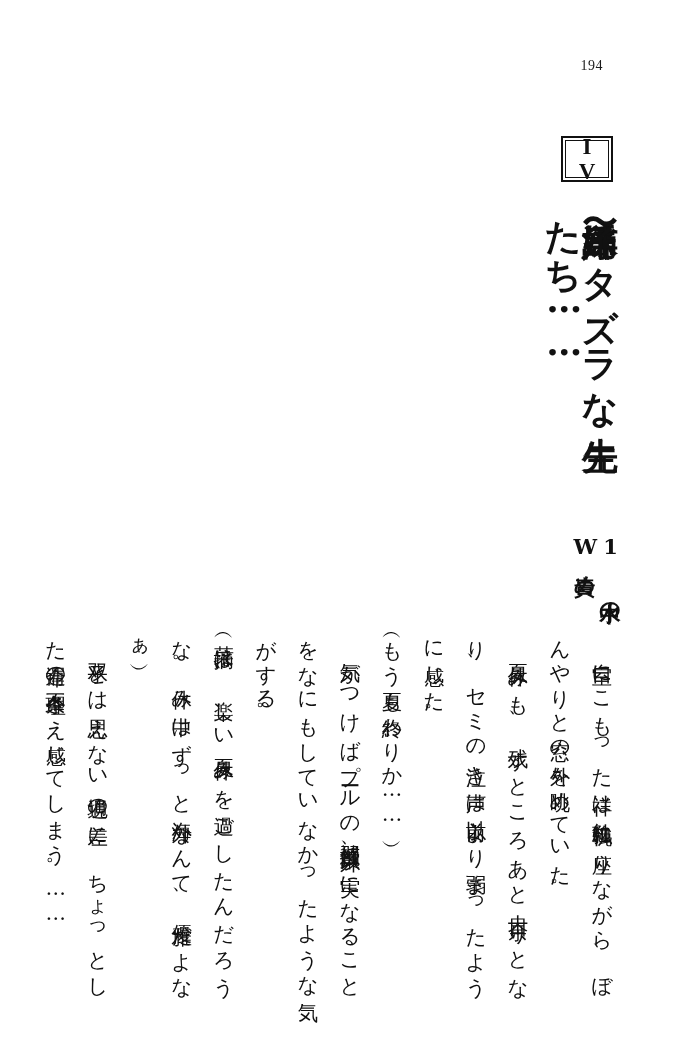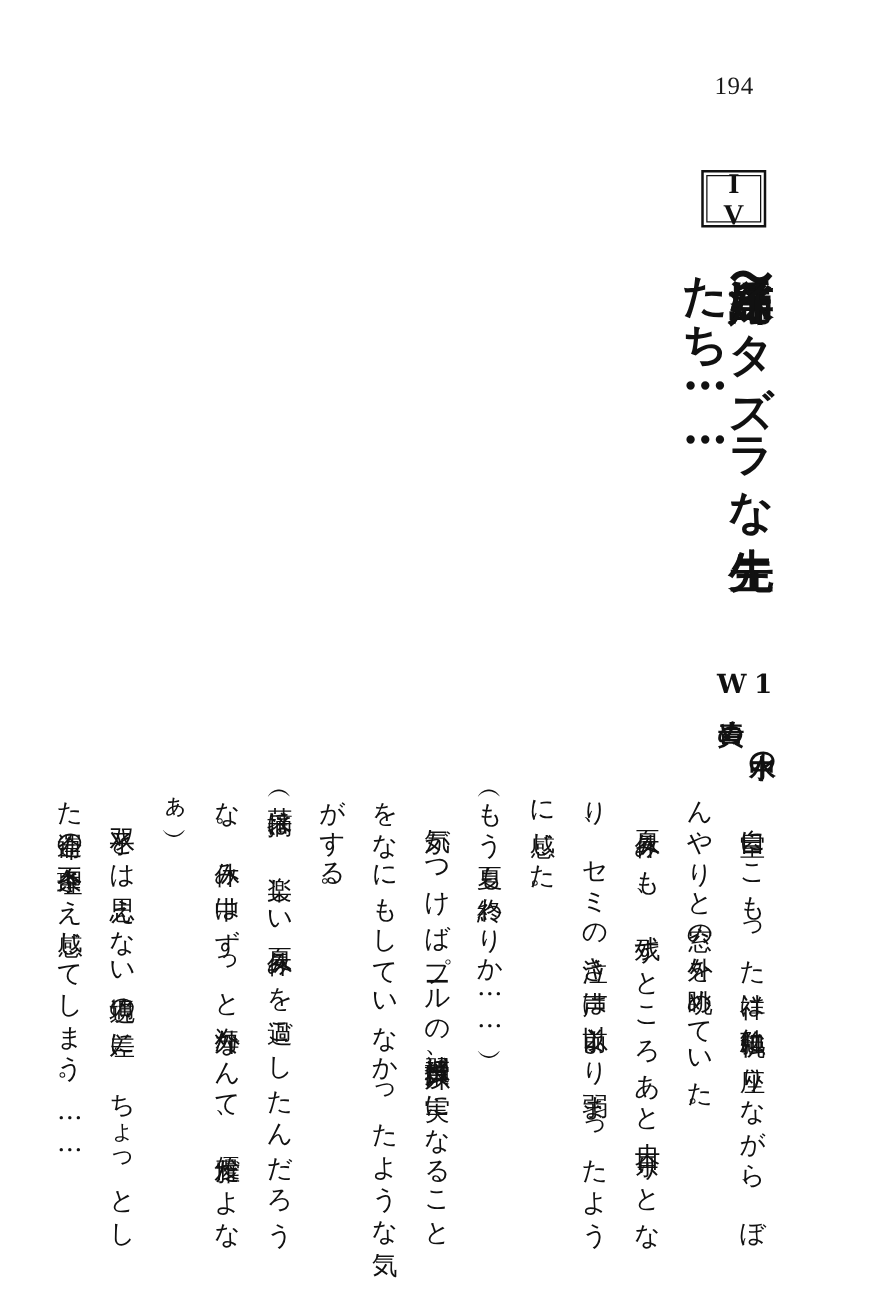--- a/index.html
+++ b/index.html
@@ -20,21 +20,21 @@
     width: 695px;
     height: 1050px;
     box-sizing: border-box;
   }
   
   .page-number {
     position: absolute;
     top: 58px;
     right: 92px;
     font-family: "Liberation Serif", "DejaVu Serif", serif;
-    font-size: 20px;
+    font-size: 14px;
     letter-spacing: 0.5px;
     color: #1a1a1a;
     margin-left: 40px;
   }
 
   
   .vcontent {
     position: absolute;
     top: 108px;
     right: 72px;

